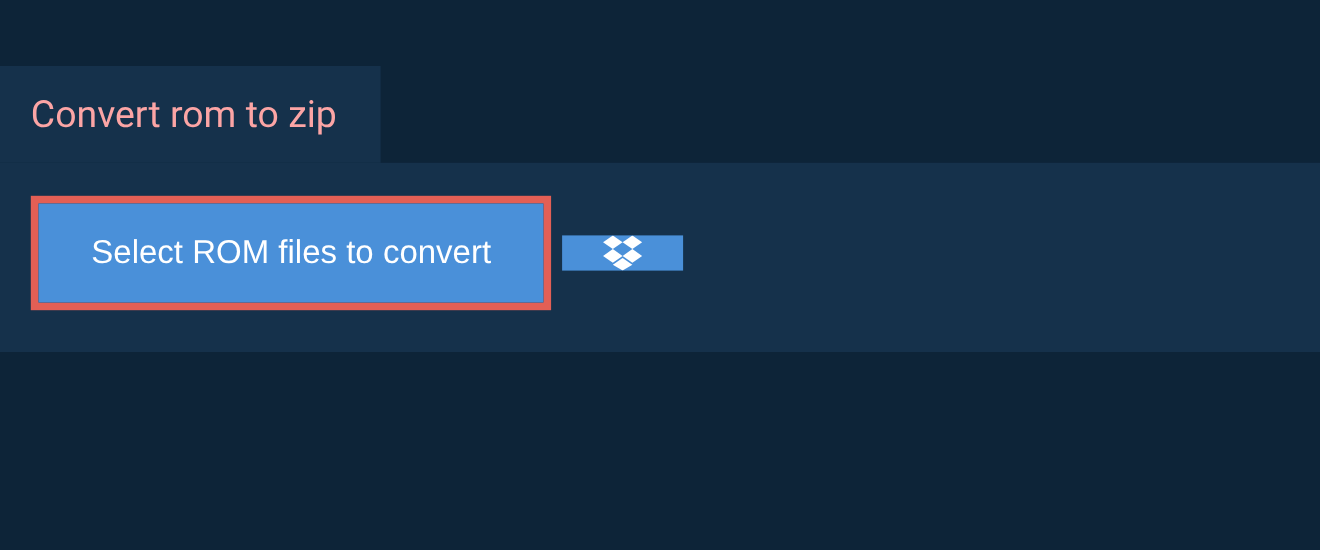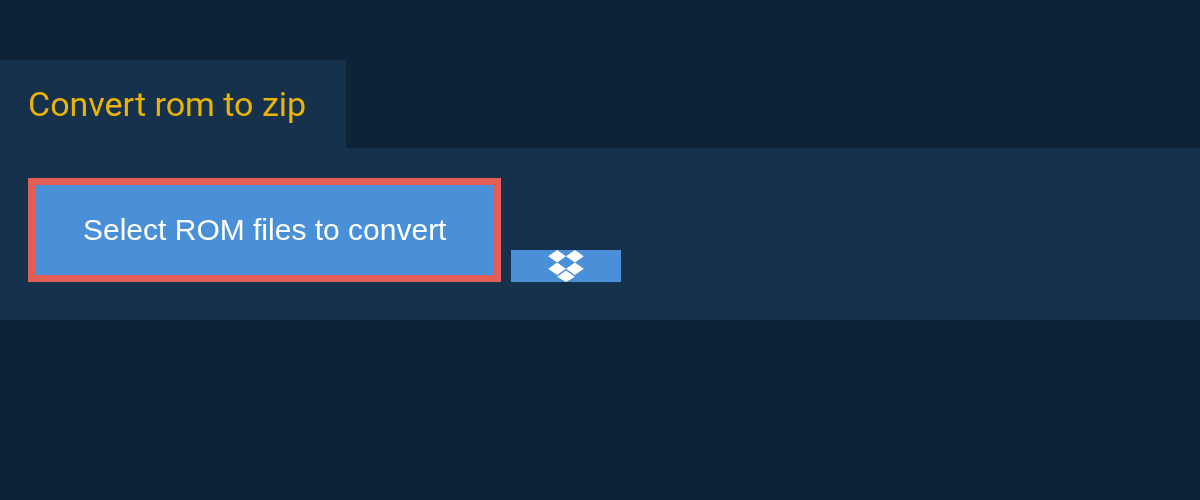--- a/index.html
+++ b/index.html
@@ -15,33 +15,33 @@
       overflow: hidden;
     }
     .tab-header {
       background: #15314b;
       display: inline-block;
       padding: 24px 40px 24px 28px;
       margin-top: 60px;
       margin-left: 0;
     }
     .tab-title {
-      color: #eab308;
+      color: #fca5a5;
       font-size: 34px;
       font-weight: 400;
     }
     .panel {
       background: #15314b;
       padding: 30px 28px 38px 28px;
       width: 100%;
     }
     .button-row {
       display: flex;
       gap: 10px;
-      align-items: flex-end;
+      align-items: center;
     }
     .select-button-wrapper {
       border: 7px solid #e35f55;
       display: inline-block;
     }
     .select-button {
       background: #4a90d9;
       color: #ffffff;
       font-size: 30px;
       font-weight: 400;

